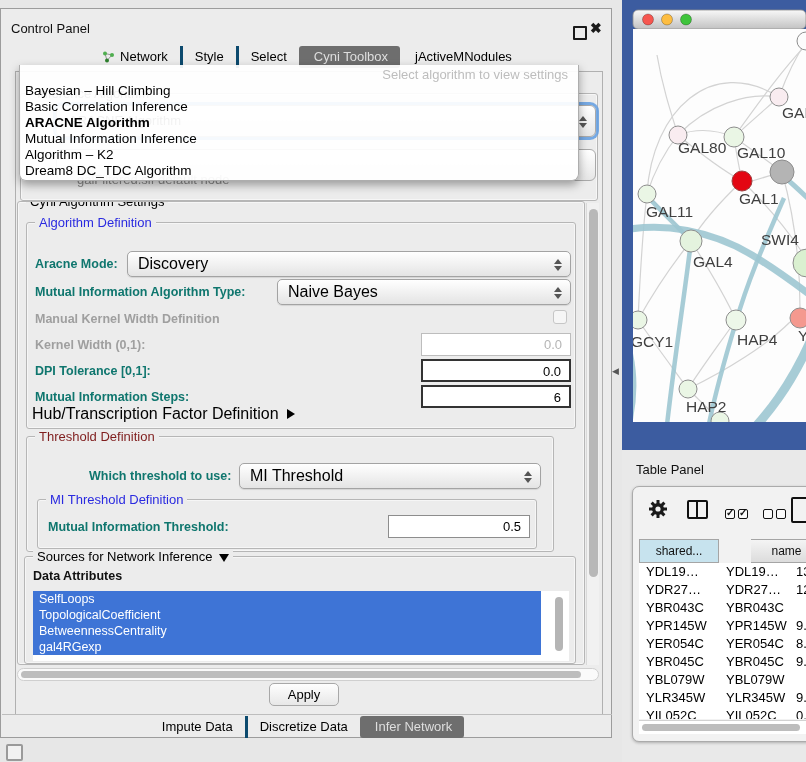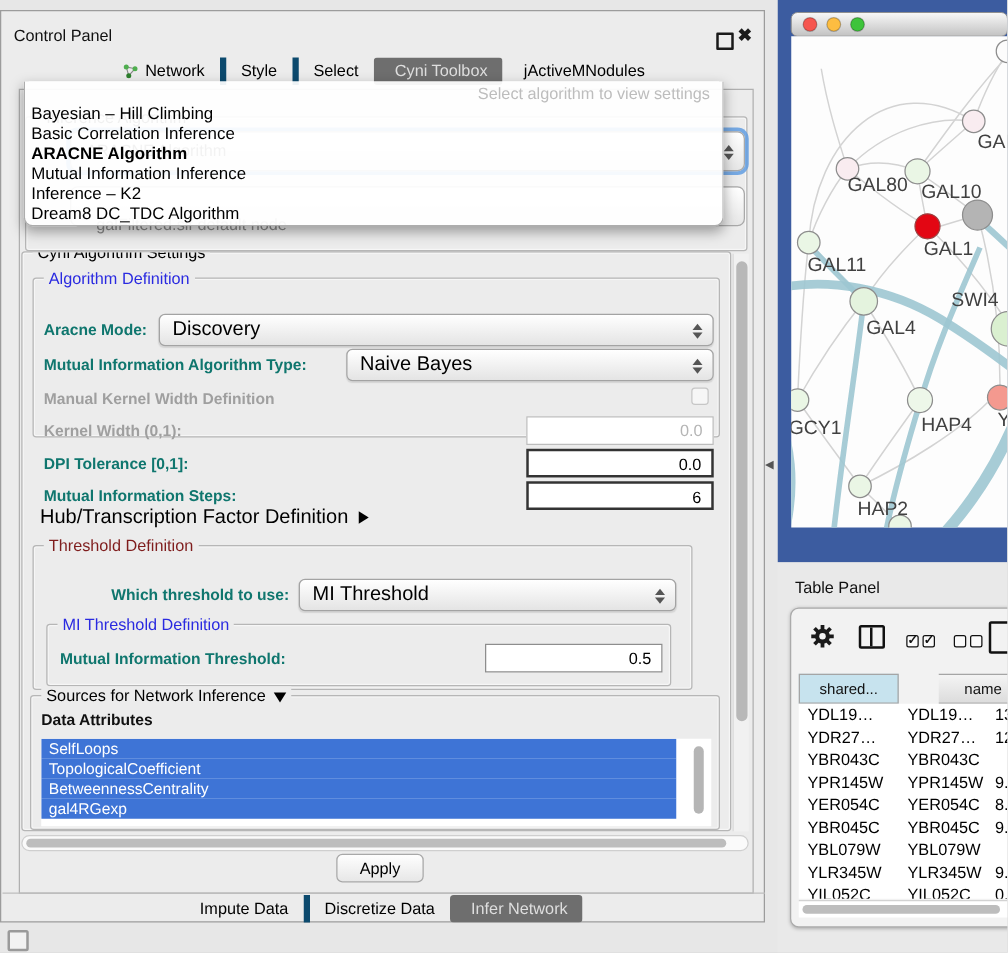--- a/index.html
+++ b/index.html
@@ -11,21 +11,21 @@
                  border:1px solid #9c9c9c;box-sizing:border-box;}
   .cp-title{position:absolute;left:10px;top:12px;font-size:13px;color:#111;}
   .float-icon{position:absolute;left:572px;top:17px;width:10px;height:10px;border:2px solid #1a1a1a;border-radius:1px;}
   .close-icon{position:absolute;left:589px;top:11px;font-size:14px;font-weight:bold;color:#1a1a1a;}
 
   
   .tabbar{position:absolute;left:0;width:612px;display:flex;justify-content:center;align-items:center;}
   .top-tabbar{top:36px;height:24px;}
   .bottom-tabbar{top:706px;height:23px;}
   .tab{font-size:13px;color:#000;padding:3px 12px;line-height:16px;white-space:nowrap;display:flex;align-items:center;gap:5px;}
-  .tab + .tab{border-left:5px solid #0c4a6e;}
+  .tab + .tab{border-left:3px solid #0c4a6e;}
   .tab.selected{background:#6e6e6e;color:#dedede;border-radius:3px;border-left-color:transparent;}
   .tab.selected + .tab{border-left-color:transparent;}
   .tab-net-icon{display:inline-flex;}
 
   .content-pane{position:absolute;left:14px;top:62px;width:588px;height:644px;border:1px solid #b0b0b0;
                 background:#ececec;box-sizing:border-box;}
   .tabline{position:absolute;left:1px;top:705px;width:610px;border-top:1px solid #bdbdbd;}
 
   
   .inference-group{position:absolute;left:19px;top:84px;width:578px;height:108px;border:1px solid #bfbfbf;border-radius:3px;box-sizing:border-box;}
@@ -44,21 +44,21 @@
   .dd-item.bold{font-weight:bold;}
 
   
   .groupbox{position:absolute;border:1px solid #b6b6b6;border-radius:3px;box-sizing:border-box;
             box-shadow:inset 0 0 0 1px rgba(255,255,255,0.55);}
   .gtitle{position:absolute;top:-8px;left:8px;background:#ececec;padding:0 4px;font-size:13px;color:#000;white-space:nowrap;}
   .gtitle.blue{color:#2a2ae0;}
   .gtitle.green{color:#7f1d1d;}
 
   .cyni-group{left:16px;top:192px;width:568px;height:464px;overflow:hidden;}
-  .algo-group{left:8px;top:20px;width:550px;height:128px;}
+  .algo-group{left:8px;top:20px;width:550px;height:207px;}
   .threshold-group{left:8px;top:234px;width:528px;height:116px;}
   .mi-subgroup{left:10px;top:62px;width:500px;height:50px;}
   .sources-group{left:6px;top:354px;width:552px;height:108px;}
 
   .fld-label{position:absolute;font-size:12.5px;font-weight:bold;color:#0f766e;white-space:nowrap;}
   .fld-label.disabled{color:#9f9f9f;}
 
   .combo{position:absolute;height:26px;border:1px solid #a3a3a3;border-radius:5px;box-sizing:border-box;
          background:linear-gradient(#ffffff,#e4e4e4);font-size:16px;line-height:24px;padding-left:10px;
          box-shadow:0 1px 1px rgba(0,0,0,0.1);}
@@ -181,21 +181,21 @@
     <div class="ghost-combo" style="left:55px;top:140px;width:540px;"></div>
     <div class="ghost-text">galFiltered.sif default node</div>
 
     <div class="algo-dropdown">
       <div class="dd-placeholder">Select algorithm to view settings</div>
       <div>
           <div class="dd-item">Bayesian – Hill Climbing</div>
           <div class="dd-item">Basic Correlation Inference</div>
           <div class="dd-item bold">ARACNE Algorithm</div>
           <div class="dd-item">Mutual Information Inference</div>
-          <div class="dd-item">Inference – K2</div>
+          <div class="dd-item">Algorithm – K2</div>
           <div class="dd-item">Dream8 DC_TDC Algorithm</div>
         </div>
     </div>
 
     <div class="groupbox cyni-group">
       <div class="gtitle">Cyni Algorithm Settings</div>
 
       <div class="groupbox algo-group">
         <div class="gtitle blue">Algorithm Definition</div>
 

